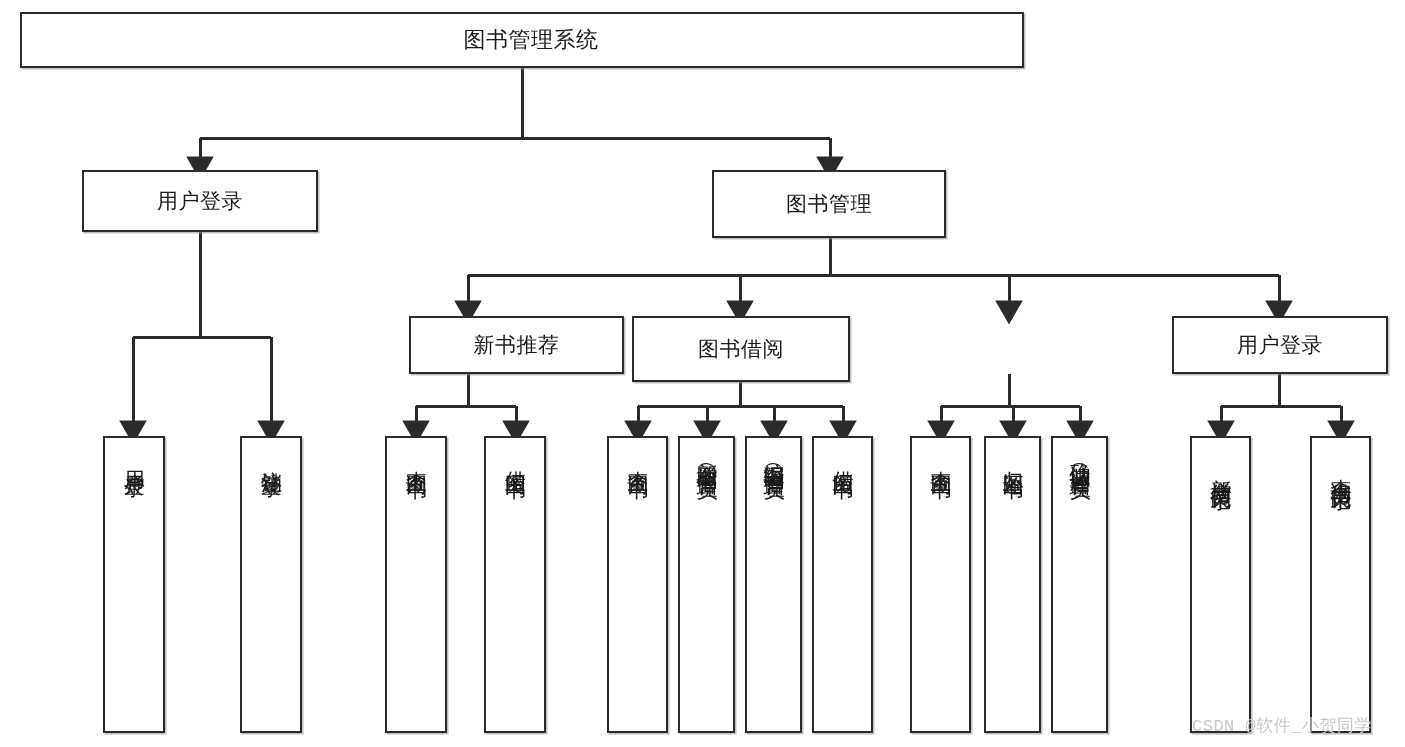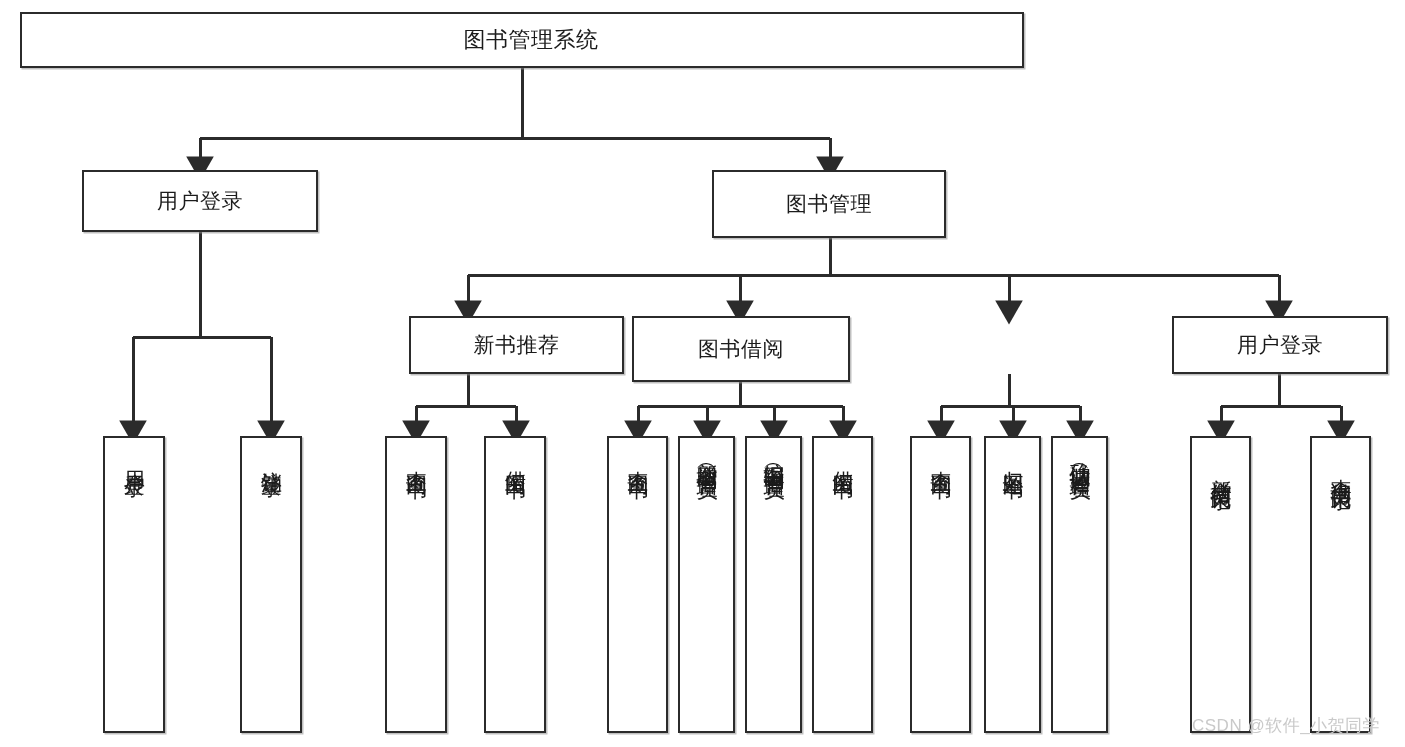--- a/index.html
+++ b/index.html
@@ -54,21 +54,21 @@
     line-height: 1;
     white-space: nowrap;
   }
   .node.root .label { font-size: 22px; }
   .watermark {
     position: absolute;
     color: #c9c9c9;
     font-size: 17px;
     letter-spacing: 0.5px;
     white-space: nowrap;
-    font-family: Liberation Sans, sans-serif;
+    font-family: Liberation Mono, monospace;
   }
 </style>
 </head>
 <body>
 
 <div id="canvas">
 
   <svg id="edges" viewBox="0 0 1405 747" width="1405" height="747" xmlns="http://www.w3.org/2000/svg">
     <defs>
       <marker id="arrow" markerWidth="9" markerHeight="10" refX="1.2" refY="5" orient="auto" markerUnits="strokeWidth">

